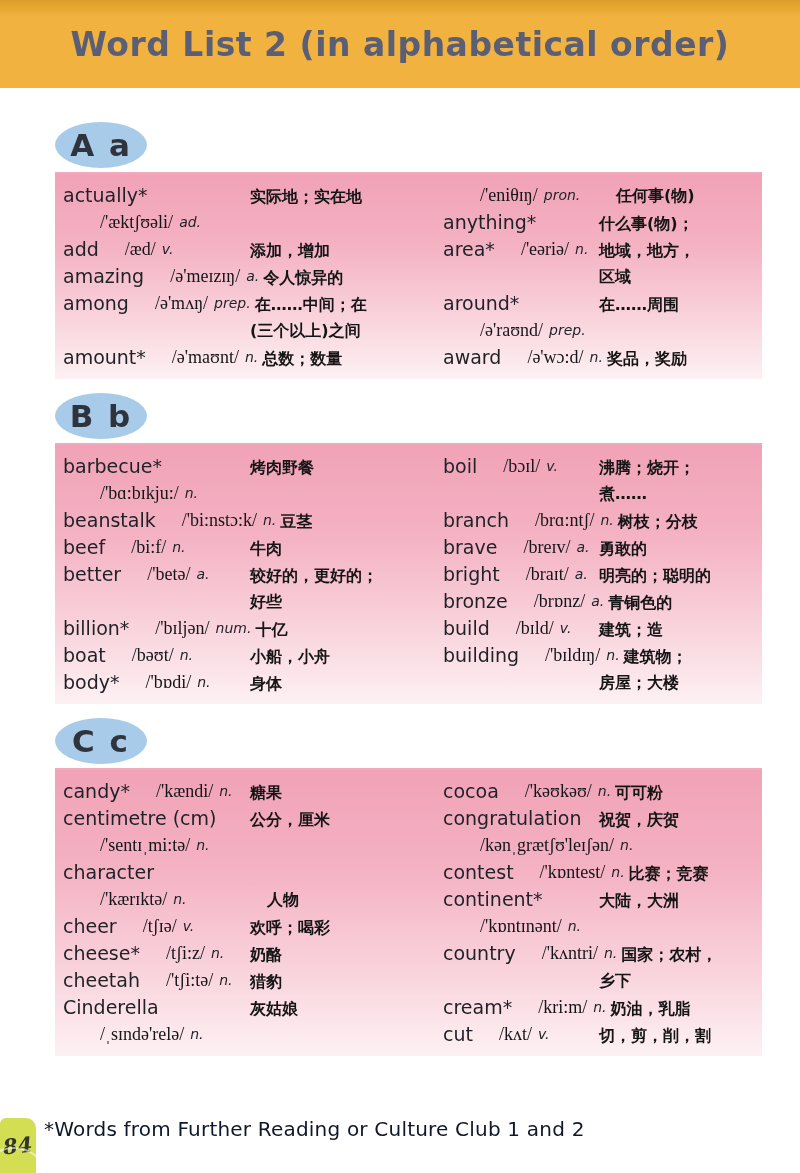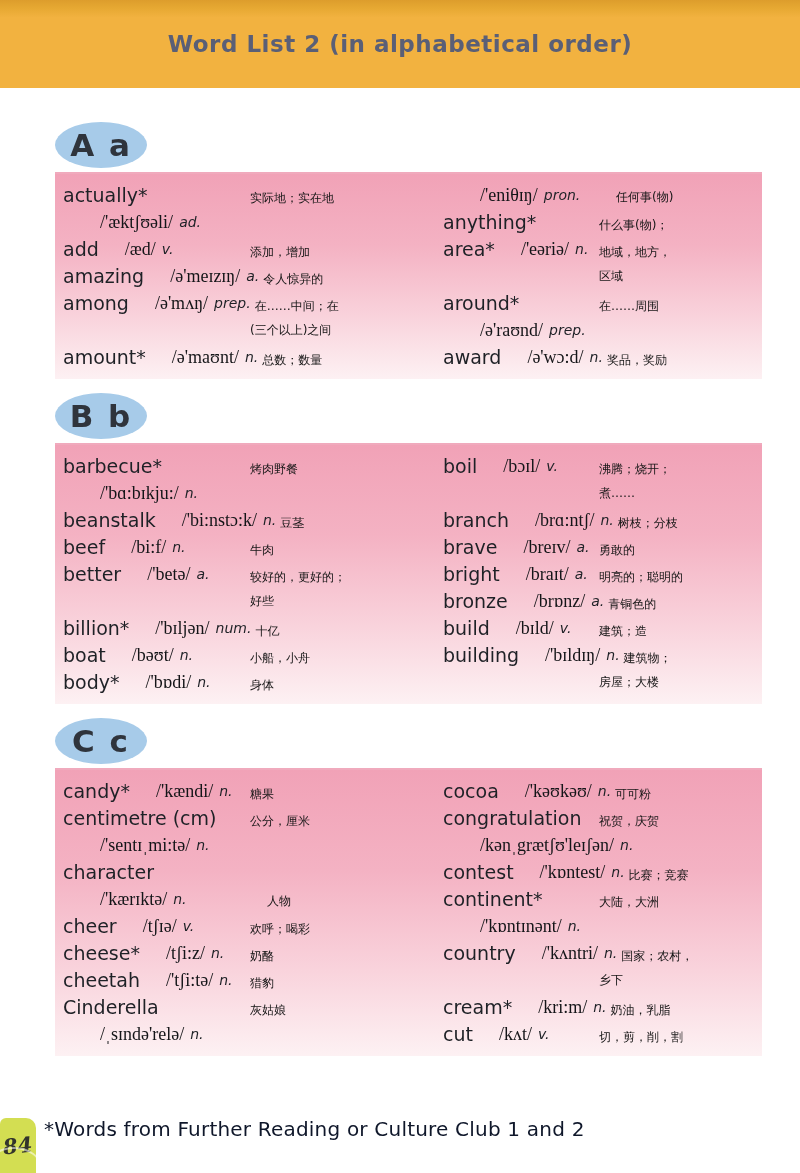--- a/index.html
+++ b/index.html
@@ -10,21 +10,21 @@
   }
   .page{position:relative;width:800px;height:1173px;overflow:hidden;background:#fff;}
 
   
   .header{
     position:absolute;top:0;left:0;right:0;height:88px;
     background:linear-gradient(180deg,#dd9d2c 0%,#e6a832 9%,#f2b240 20%,#f2b240 100%);
     display:flex;align-items:center;justify-content:center;
   }
   .title{
-    font-size:23px;font-weight:bold;color:#5a5f76;letter-spacing:0.5px;
+    font-size:33px;font-weight:bold;color:#5a5f76;letter-spacing:0.5px;
     font-family:"DejaVu Sans",sans-serif;
   }
 
   
   .sections{position:absolute;top:88px;left:55px;width:707px;padding-top:34px;}
   .word-section{margin-bottom:14px;}
   .oval{
     width:92px;height:46px;border-radius:50%;
     background:#a7cbe9;
     display:flex;align-items:center;justify-content:center;
@@ -41,21 +41,21 @@
   .col-left{flex:0 0 380px;}
   .col-right{flex:1 1 auto;}
   .row{display:flex;align-items:baseline;height:27px;line-height:27px;white-space:nowrap;}
   .row.indent .en{padding-left:17px;}
   .en{flex:0 0 auto;display:flex;align-items:flex-start;gap:6px;padding-right:4px;}
   .col-left .en{min-width:183px;}
   .col-right .en{min-width:152px;}
   .word{font-size:19px;color:#1e2126;}
   .phon{font-family:"Liberation Serif",serif;font-size:18px;color:#141518;margin-left:20px;}
   .pos{font-style:italic;font-size:14px;color:#1e2126;}
-  .zh{font-size:12px;color:#151515;}
+  .zh{font-size:16px;color:#151515;font-weight:bold;}
 
   
   .badge{
     position:absolute;left:0;bottom:0;width:36px;height:55px;
     background:#d3de52;border-radius:6px 10px 0 0;
     display:flex;align-items:center;justify-content:center;
     overflow:hidden;
   }
   .badge::after{
     content:'';position:absolute;left:-14px;bottom:-16px;width:52px;height:38px;

